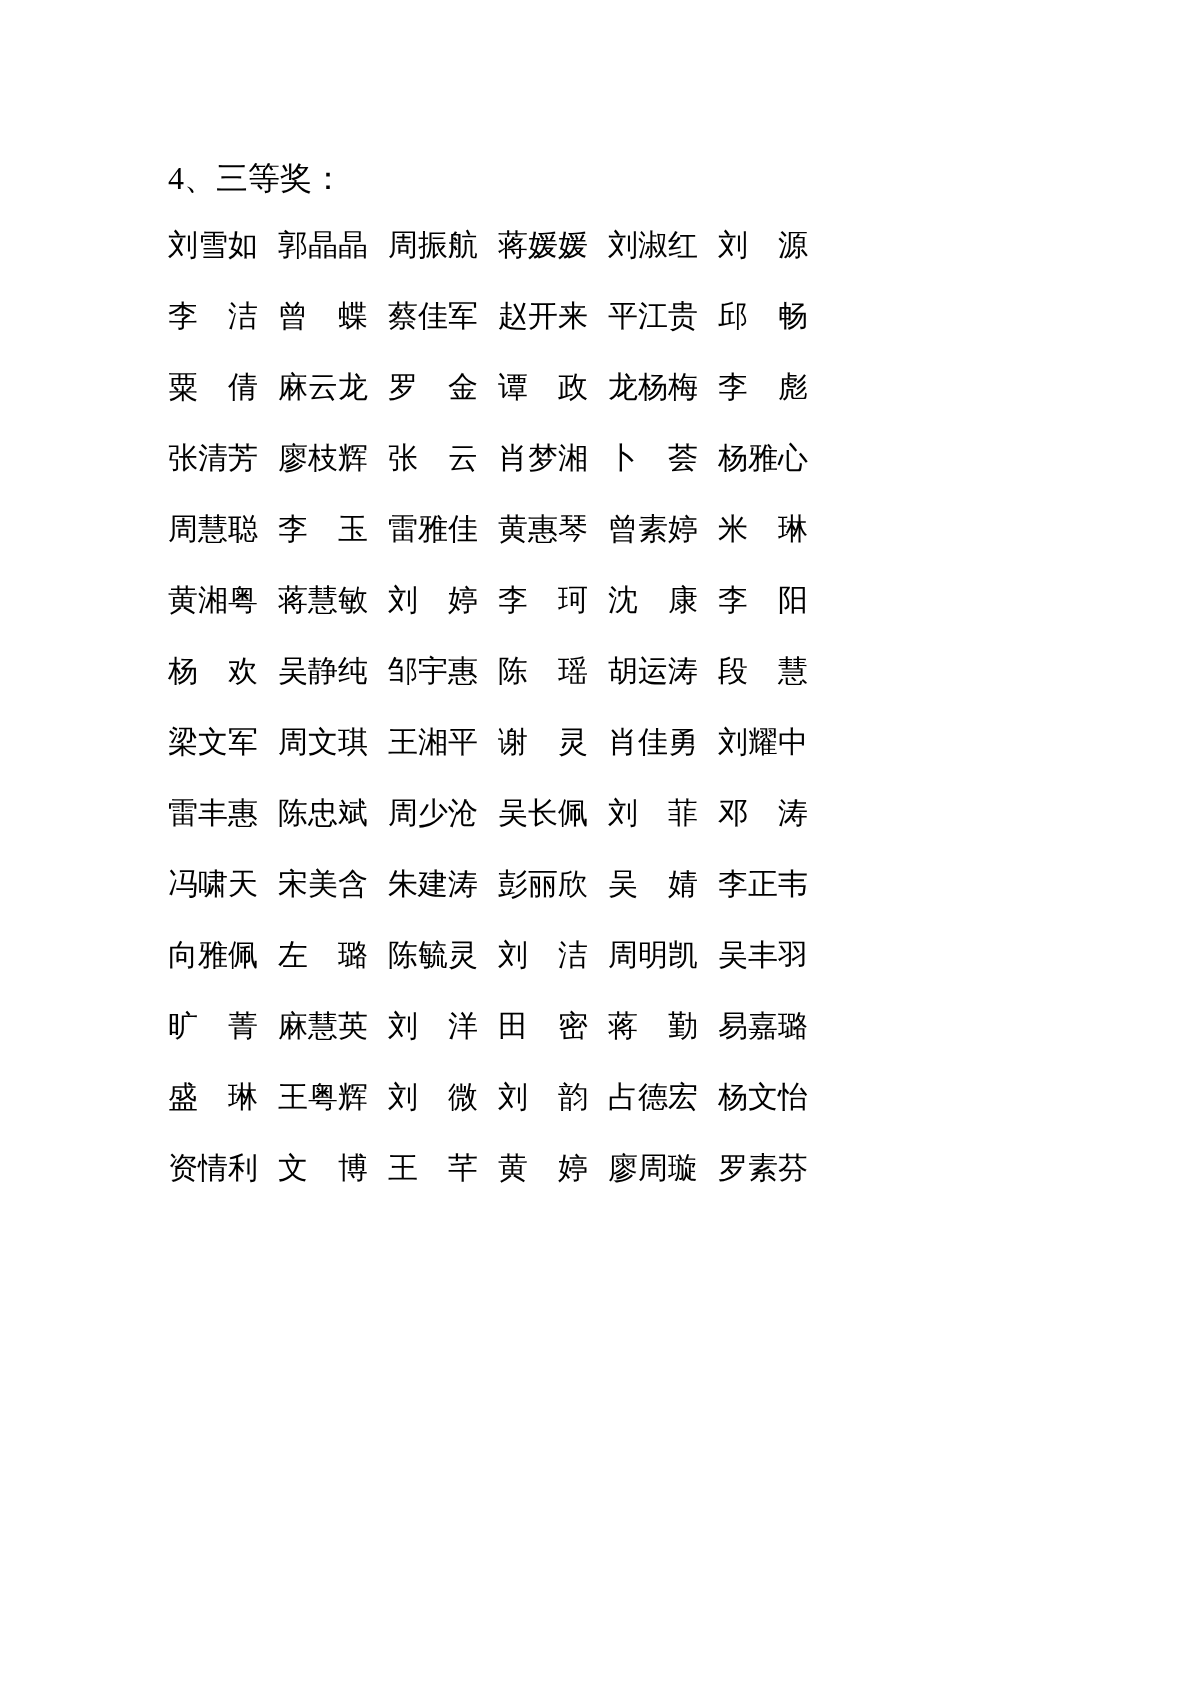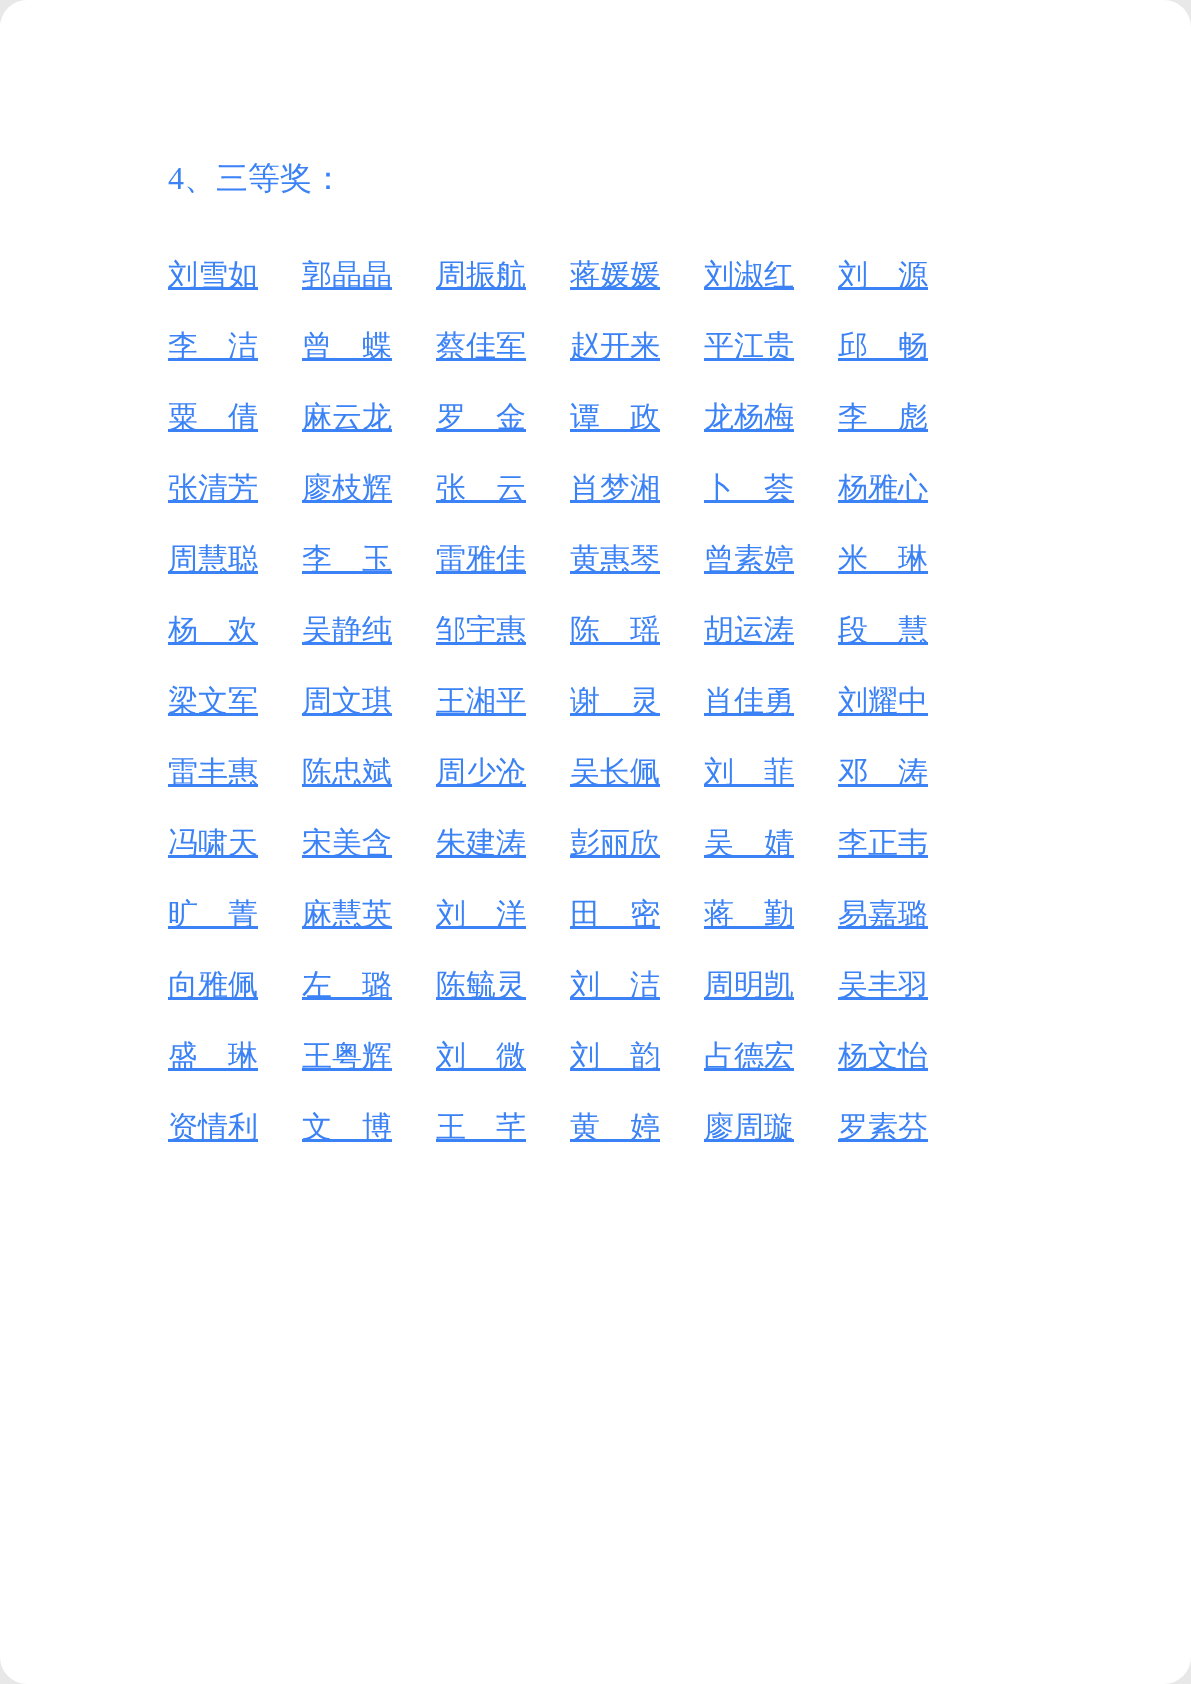--- a/index.html
+++ b/index.html
@@ -7,42 +7,40 @@
     padding: 0;
     background: #e8e8e8;
   }
   .page {
     position: relative;
     width: 1191px;
     height: 1684px;
     margin: 0 auto;
     background: #ffffff;
     font-family: "Liberation Serif", "DejaVu Serif", serif;
-    color: #3b82f6;
+    color: #000000;
     overflow: hidden;
-    border-radius: 27px;
   }
   .content {
     padding: 160px 100px 0 168px;
   }
   .doc-title {
     font-size: 32px;
     line-height: 37px;
     margin-bottom: 28px;
     white-space: pre;
   }
   .name-grid {
     display: block;
   }
   .row {
     display: flex;
-    align-items: flex-end;
+    align-items: flex-start;
     height: 71px;
-    column-gap: 44px;
-    text-decoration: underline;
+    column-gap: 20px;
   }
   .cell {
     display: inline-block;
     width: 90px;
     font-size: 30px;
     white-space: pre;
     text-align: justify;
     text-align-last: justify;
   }
 </style>
@@ -87,20 +85,28 @@
         </div>
         <div class="row">
           <span class="cell">周慧聪</span>
           <span class="cell">李　玉</span>
           <span class="cell">雷雅佳</span>
           <span class="cell">黄惠琴</span>
           <span class="cell">曾素婷</span>
           <span class="cell">米　琳</span>
         </div>
         <div class="row">
+          <span class="cell">黄湘粤</span>
+          <span class="cell">蒋慧敏</span>
+          <span class="cell">刘　婷</span>
+          <span class="cell">李　珂</span>
+          <span class="cell">沈　康</span>
+          <span class="cell">李　阳</span>
+        </div>
+        <div class="row">
           <span class="cell">杨　欢</span>
           <span class="cell">吴静纯</span>
           <span class="cell">邹宇惠</span>
           <span class="cell">陈　瑶</span>
           <span class="cell">胡运涛</span>
           <span class="cell">段　慧</span>
         </div>
         <div class="row">
           <span class="cell">梁文军</span>
           <span class="cell">周文琪</span>
@@ -119,34 +125,34 @@
         </div>
         <div class="row">
           <span class="cell">冯啸天</span>
           <span class="cell">宋美含</span>
           <span class="cell">朱建涛</span>
           <span class="cell">彭丽欣</span>
           <span class="cell">吴　婧</span>
           <span class="cell">李正韦</span>
         </div>
         <div class="row">
+          <span class="cell">向雅佩</span>
+          <span class="cell">左　璐</span>
+          <span class="cell">陈毓灵</span>
+          <span class="cell">刘　洁</span>
+          <span class="cell">周明凯</span>
+          <span class="cell">吴丰羽</span>
+        </div>
+        <div class="row">
           <span class="cell">旷　菁</span>
           <span class="cell">麻慧英</span>
           <span class="cell">刘　洋</span>
           <span class="cell">田　密</span>
           <span class="cell">蒋　勤</span>
           <span class="cell">易嘉璐</span>
-        </div>
-        <div class="row">
-          <span class="cell">向雅佩</span>
-          <span class="cell">左　璐</span>
-          <span class="cell">陈毓灵</span>
-          <span class="cell">刘　洁</span>
-          <span class="cell">周明凯</span>
-          <span class="cell">吴丰羽</span>
         </div>
         <div class="row">
           <span class="cell">盛　琳</span>
           <span class="cell">王粤辉</span>
           <span class="cell">刘　微</span>
           <span class="cell">刘　韵</span>
           <span class="cell">占德宏</span>
           <span class="cell">杨文怡</span>
         </div>
         <div class="row">

